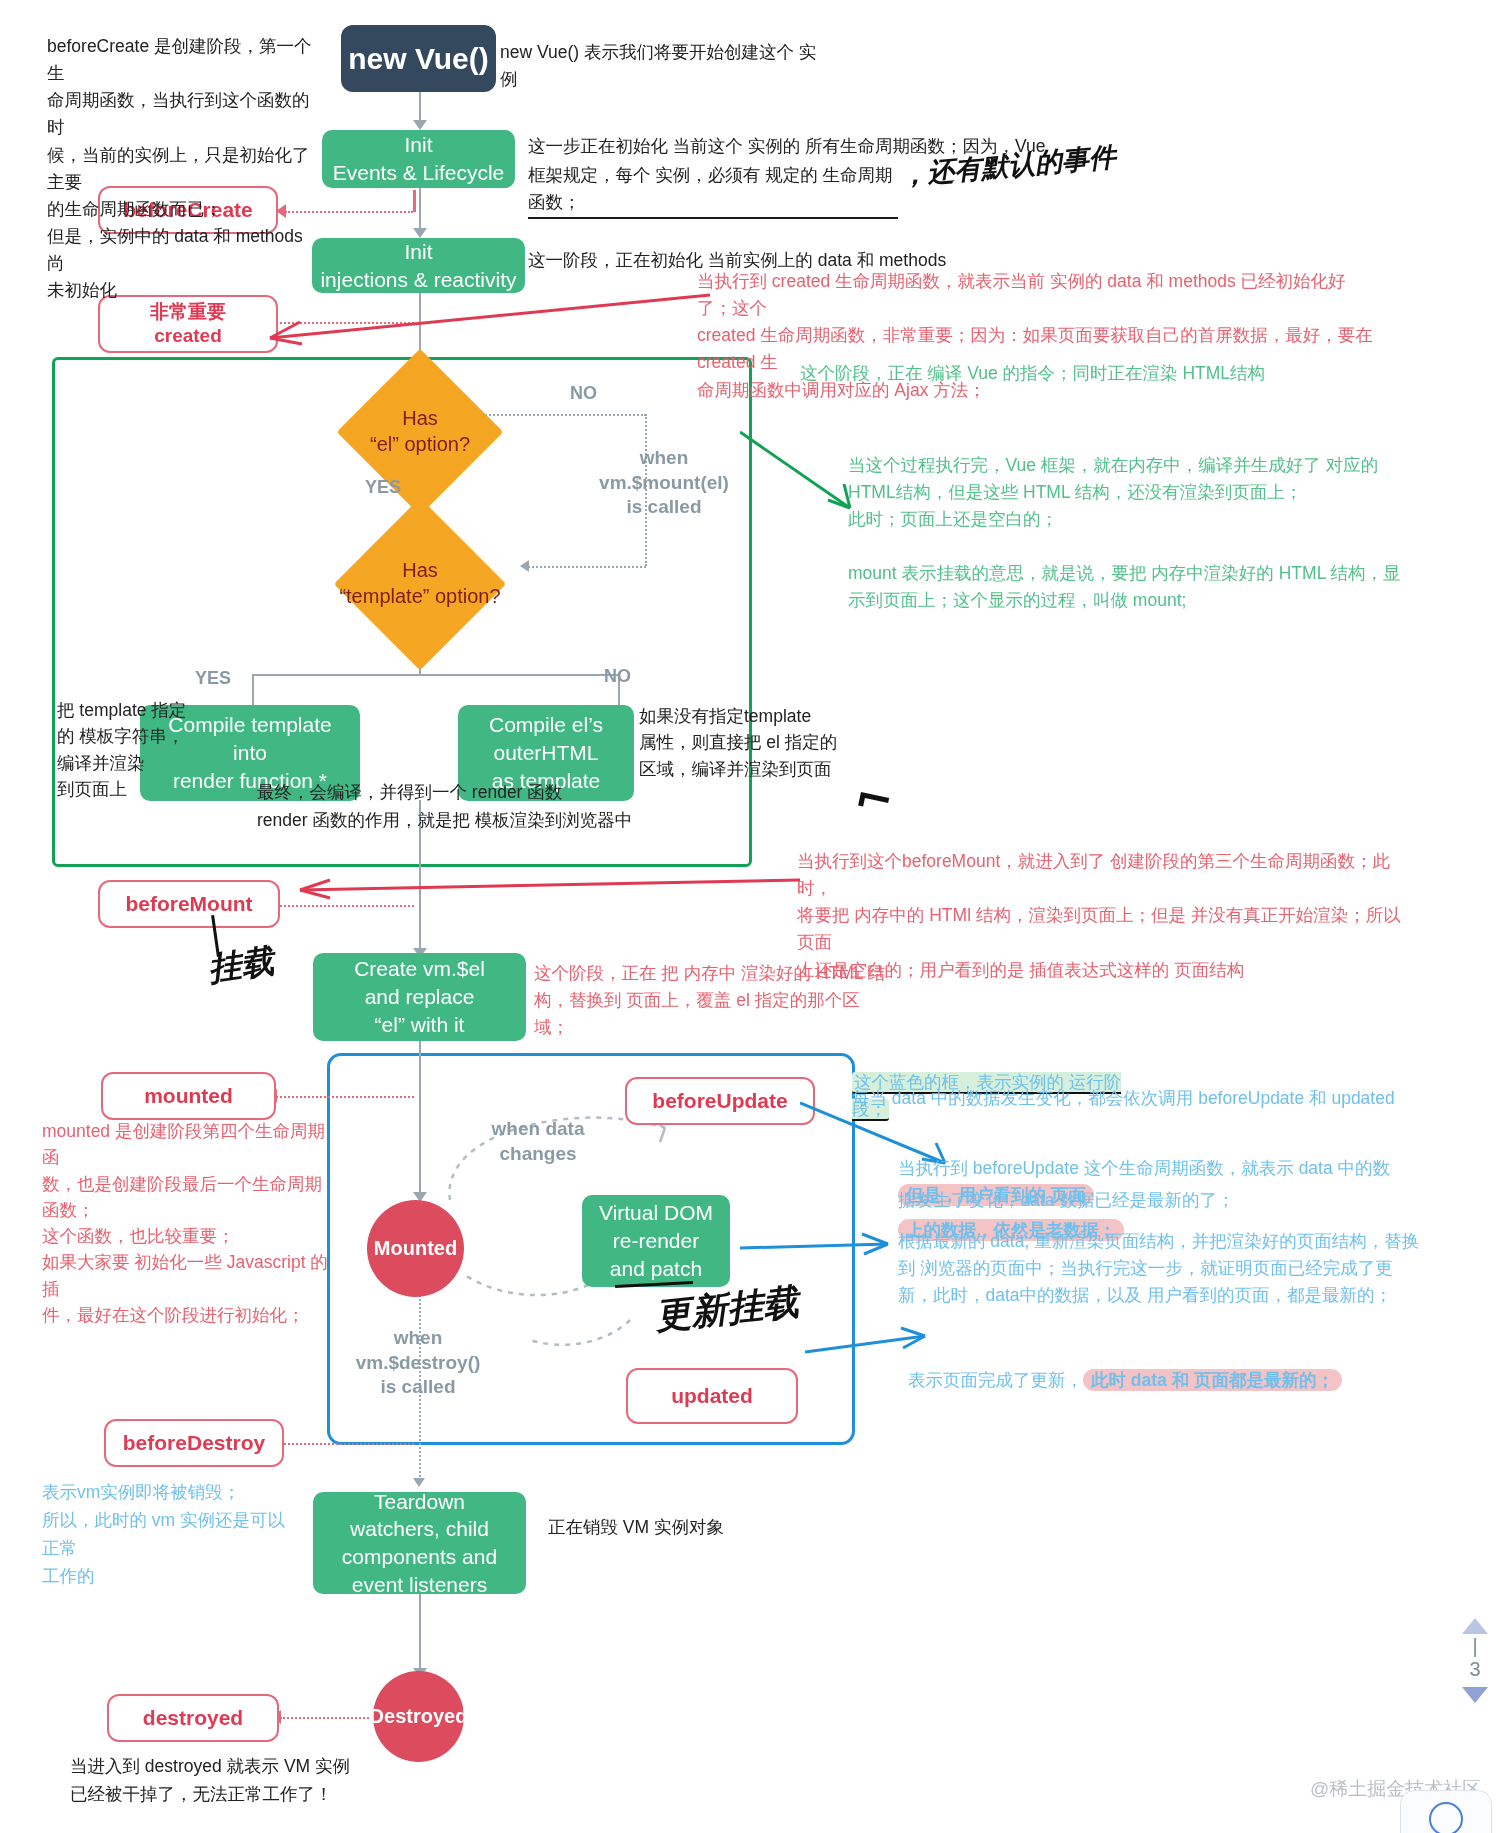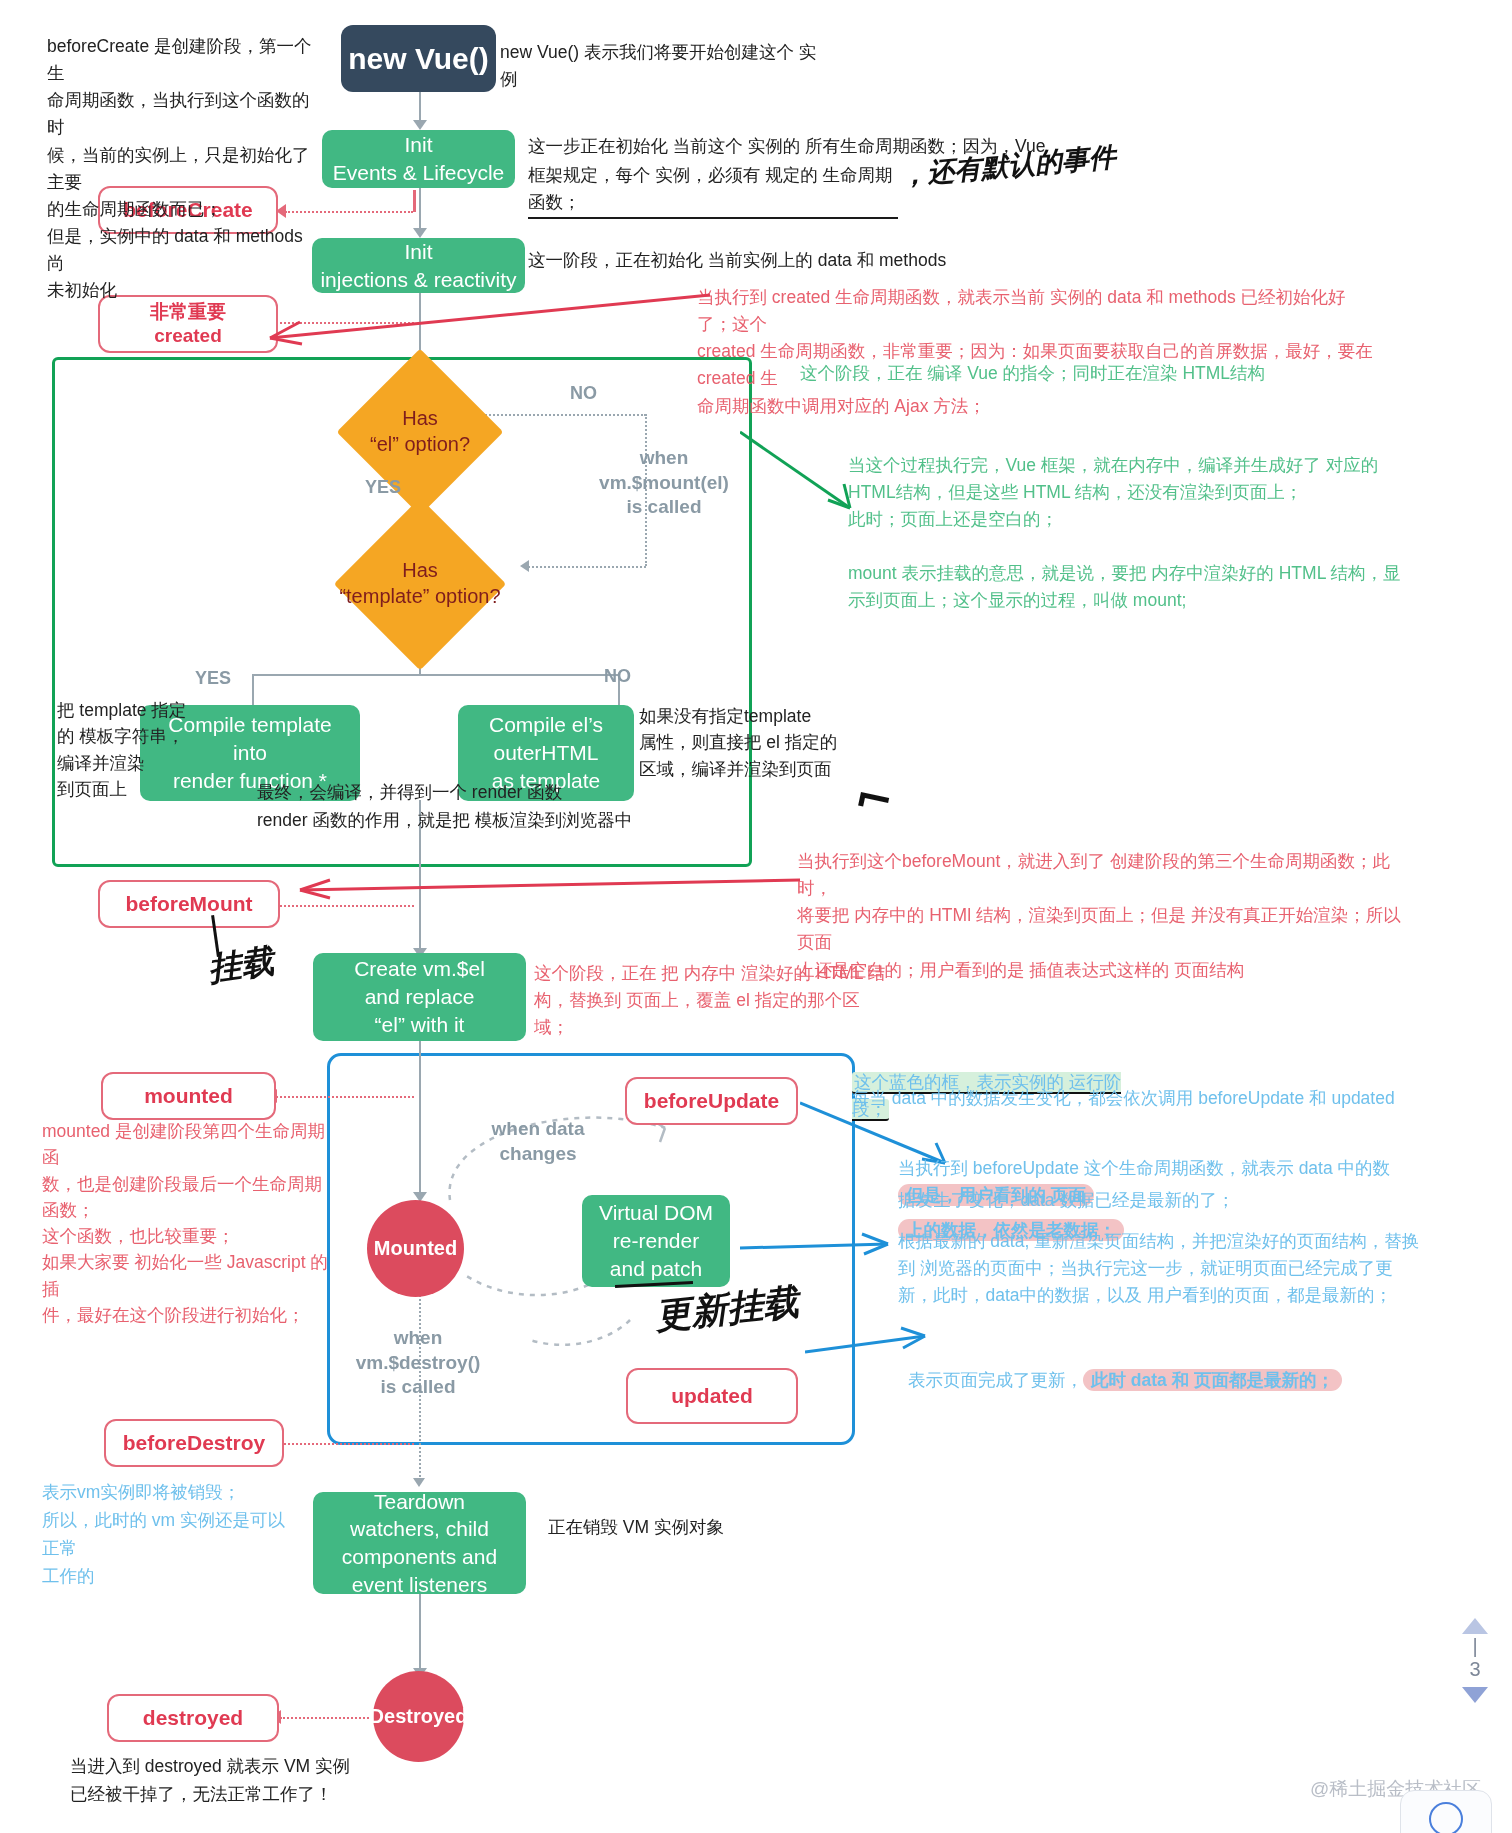--- a/index.html
+++ b/index.html
@@ -238,21 +238,21 @@
 
   <div class="hook" style="left:98px; top:186px; width:180px; height:48px;">beforeCreate</div>
 
   <div class="hook" style="left:98px; top:295px; width:180px; height:58px; font-size:19px;">非常重要
 created</div>
 
   <div class="hook" style="left:98px; top:880px; width:182px; height:48px;">beforeMount</div>
 
   <div class="hook" style="left:101px; top:1072px; width:175px; height:48px;">mounted</div>
 
-  <div class="hook" style="left:625px; top:1077px; width:173px; height:48px;">beforeUpdate</div>
+  <div class="hook" style="left:625px; top:1077px; width:190px; height:48px;">beforeUpdate</div>
 
   <div class="hook" style="left:626px; top:1368px; width:172px; height:56px;">updated</div>
 
   <div class="hook" style="left:104px; top:1419px; width:180px; height:48px;">beforeDestroy</div>
 
   <div class="hook" style="left:107px; top:1694px; width:172px; height:48px;">destroyed</div>
 
   <div class="yesno" style="left:570px; top:383px;">NO</div>
   <div class="yesno" style="left:365px; top:477px;">YES</div>
   <div class="yesno" style="left:195px; top:668px;">YES</div>
@@ -277,21 +277,21 @@
   <div class="ann ann-black" style="left:500px; top:39px; width:330px;">new Vue() 表示我们将要开始创建这个 实例</div>
 
   <div class="ann ann-black" style="left:528px; top:133px; width:560px;">这一步正在初始化 当前这个 实例的 所有生命周期函数；因为，Vue</div>
 
   <div class="ann ann-black ul-black" style="left:528px; top:162px; width:370px;">框架规定，每个 实例，必须有 规定的 生命周期函数；</div>
 
   <div class="hand" style="left:900px; top:148px; font-size:27px; transform:rotate(-5deg);">，还有默认的事件</div>
 
   <div class="ann ann-black" style="left:528px; top:247px; width:560px;">这一阶段，正在初始化 当前实例上的 data 和 methods</div>
 
-  <div class="ann ann-red" style="left:697px; top:284px; width:680px;">当执行到 created 生命周期函数，就表示当前 实例的 data 和 methods 已经初始化好了；这个
+  <div class="ann ann-red" style="left:697px; top:268px; width:680px;">当执行到 created 生命周期函数，就表示当前 实例的 data 和 methods 已经初始化好了；这个
 created 生命周期函数，非常重要；因为：如果页面要获取自己的首屏数据，最好，要在 created 生
 命周期函数中调用对应的 Ajax 方法；</div>
 
   <svg style="position:absolute; left:250px; top:280px; width:470px; height:80px;">
     <path d="M 460 15 L 20 58" stroke="#e03a52" stroke-width="3" fill="none"></path>
     <path d="M 20 58 L 50 42 M 20 58 L 52 64" stroke="#e03a52" stroke-width="3" fill="none"></path>
   </svg>
 
   <div class="ann ann-green" style="left:762px; top:360px; width:560px;margin-left:38px;">这个阶段，正在 编译 Vue 的指令；同时正在渲染 HTML结构</div>
 

